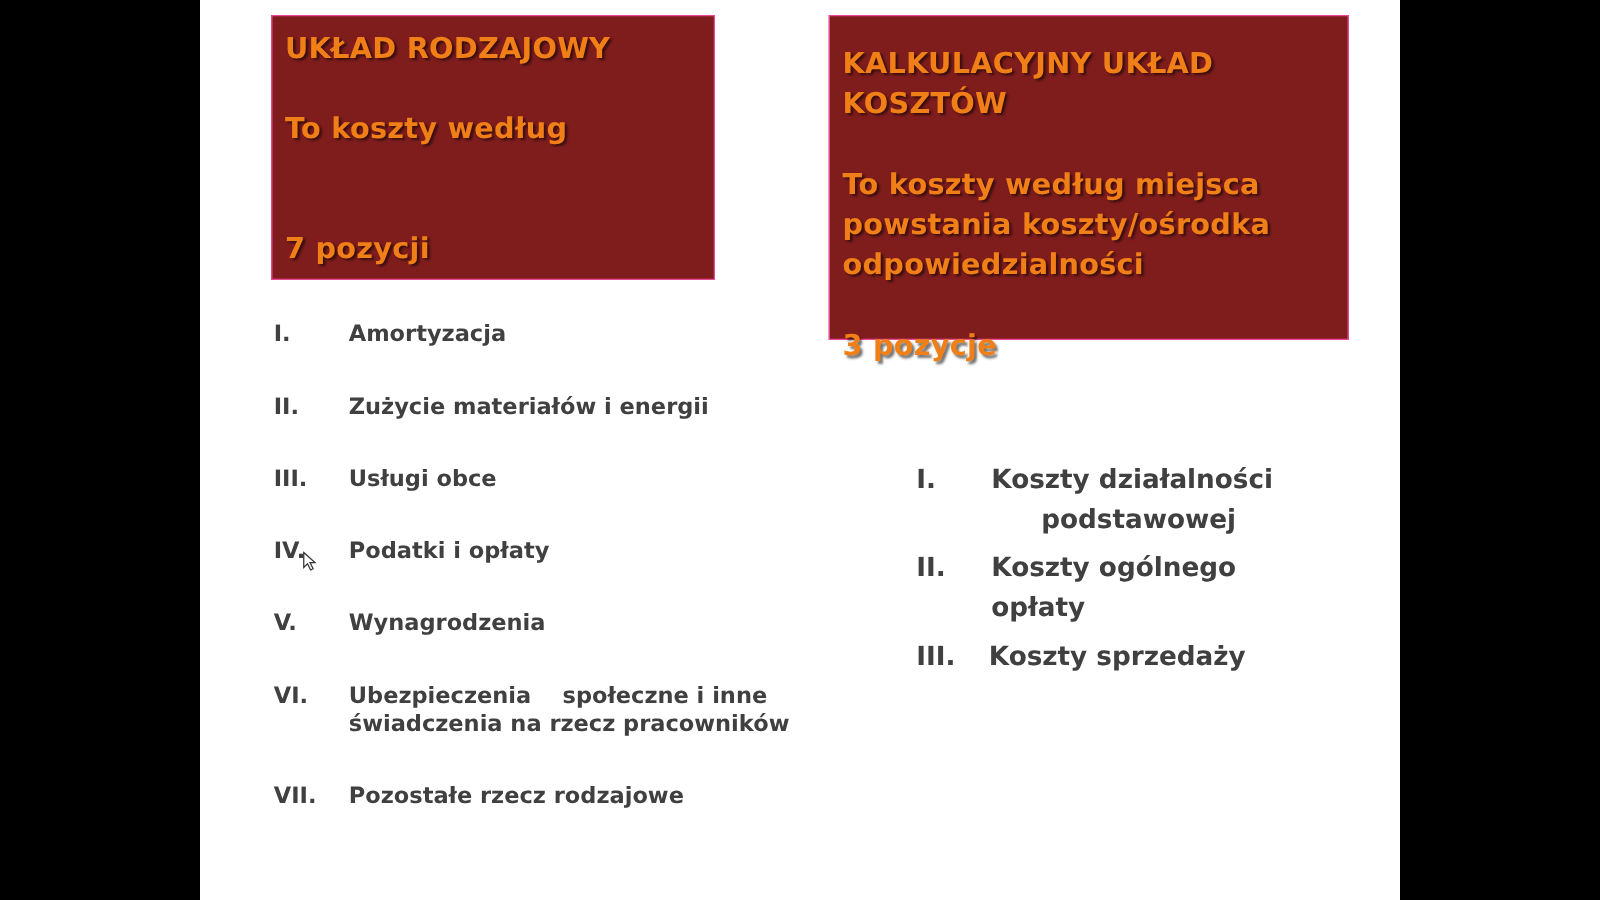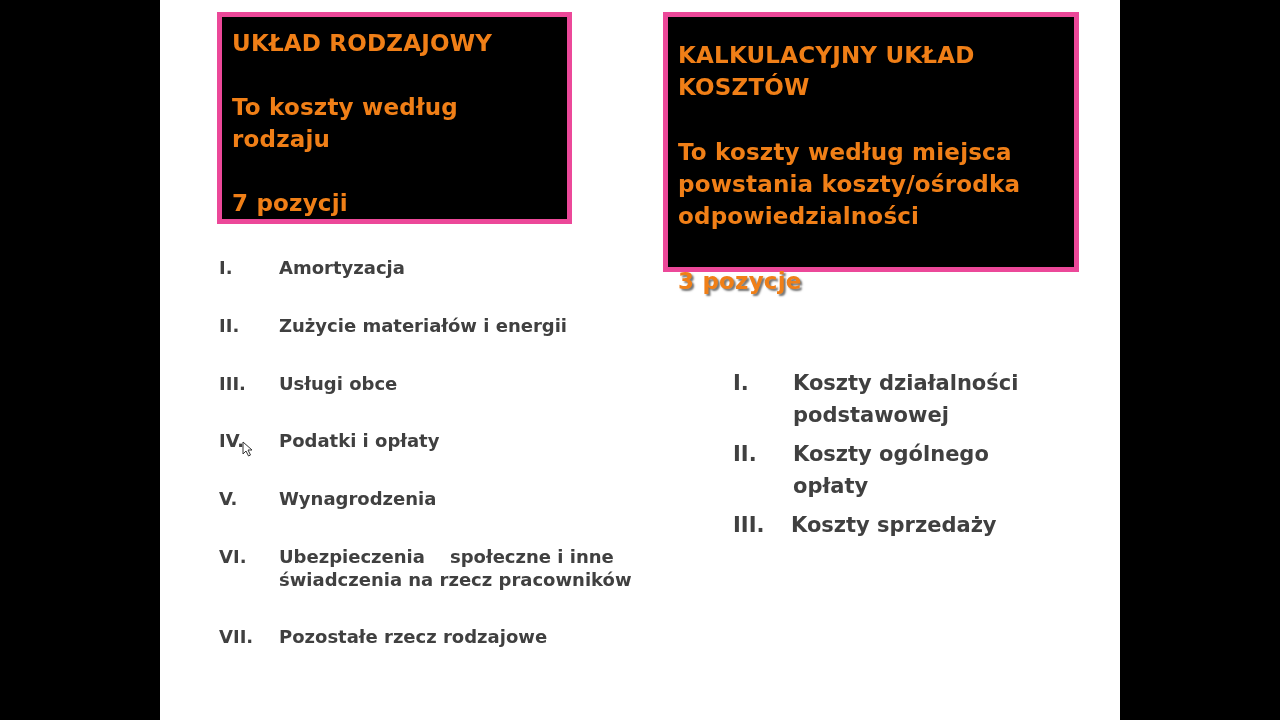--- a/index.html
+++ b/index.html
@@ -1,18 +1,18 @@
 <!DOCTYPE html>
 <html><head>
 <meta charset="utf-8">
 <style>
   html, body { margin:0; padding:0; }
   body { width:1280px; height:720px; background:#000; position:relative; overflow:hidden; font-family:"Liberation Sans", sans-serif; }
   .slide { position:absolute; left:160px; top:0; width:960px; height:720px; background:#fff; }
-  .box { position:absolute; background:#000000; box-sizing:border-box; border:5px solid #ec4899; }
+  .box { position:absolute; background:#7f1d1d; box-sizing:border-box; border:1px solid #ec4899; }
   .box-left { left:57px; top:12px; width:355px; height:212px; }
   .box-right { left:503px; top:12px; width:416px; height:260px; }
   .box-text { position:absolute; left:10px; right:8px; color:#f07f17; font-family:"DejaVu Sans", sans-serif; font-weight:bold; font-size:23px; line-height:32px; text-shadow:2px 2px 2px rgba(0,0,0,0.55); letter-spacing:0.2px; }
   .list { position:absolute; color:#404040; font-family:"DejaVu Sans", sans-serif; font-weight:bold; }
   .item { position:absolute; left:0; white-space:nowrap; }
   .num { position:absolute; left:0; }
   .txt { position:absolute;text-align:right; }
   .left-list { left:59px; top:256px; font-size:18px; line-height:23px; }
   .left-list .txt { left:60px; }
   .right-list { left:573px; top:367px; font-size:21px; line-height:32px; }
@@ -20,21 +20,20 @@
   .cursor { position:absolute; left:242px; top:441px; width:12px; height:16px; }
 </style>
 </head>
 <body>
 
 <div class="slide">
 
   <div class="box box-left">
     <div class="box-text" style="top:10px;">UKŁAD RODZAJOWY</div>
     <div class="box-text" style="top:74px;">To koszty według</div>
-    <div class="box-text" style="top:106px;">rodzaju</div>
     <div class="box-text" style="top:170px;">7 pozycji</div>
   </div>
 
   <div class="box box-right">
     <div class="box-text" style="top:22px;">KALKULACYJNY UKŁAD</div>
     <div class="box-text" style="top:54px;">KOSZTÓW</div>
     <div class="box-text" style="top:119px;">To koszty według miejsca</div>
     <div class="box-text" style="top:151px;">powstania koszty/ośrodka</div>
     <div class="box-text" style="top:183px;">odpowiedzialności</div>
     <div class="box-text" style="top:248px;">3 pozycje</div>
@@ -69,21 +68,21 @@
     <div class="item" style="top:369px;">
       <span class="num">VII.</span>
       <span class="txt">Pozostałe rzecz rodzajowe</span>
     </div>
   </div>
 
   <div class="list right-list">
     <div class="item" style="top:0px;">
       <span class="num">I.</span>
       <span class="txt">Koszty działalności</span>
-      <span class="txt" style="top:32px;">podstawowej</span>
+      <span class="txt" style="top:32px;margin-left:40px;">podstawowej</span>
     </div>
     <div class="item" style="top:71px;">
       <span class="num">II.</span>
       <span class="txt">Koszty ogólnego</span>
       <span class="txt" style="top:32px;">opłaty</span>
     </div>
     <div class="item" style="top:142px;">
       <span class="num">III.</span>
       <span class="txt" style="left:58px;">Koszty sprzedaży</span>
     </div>

